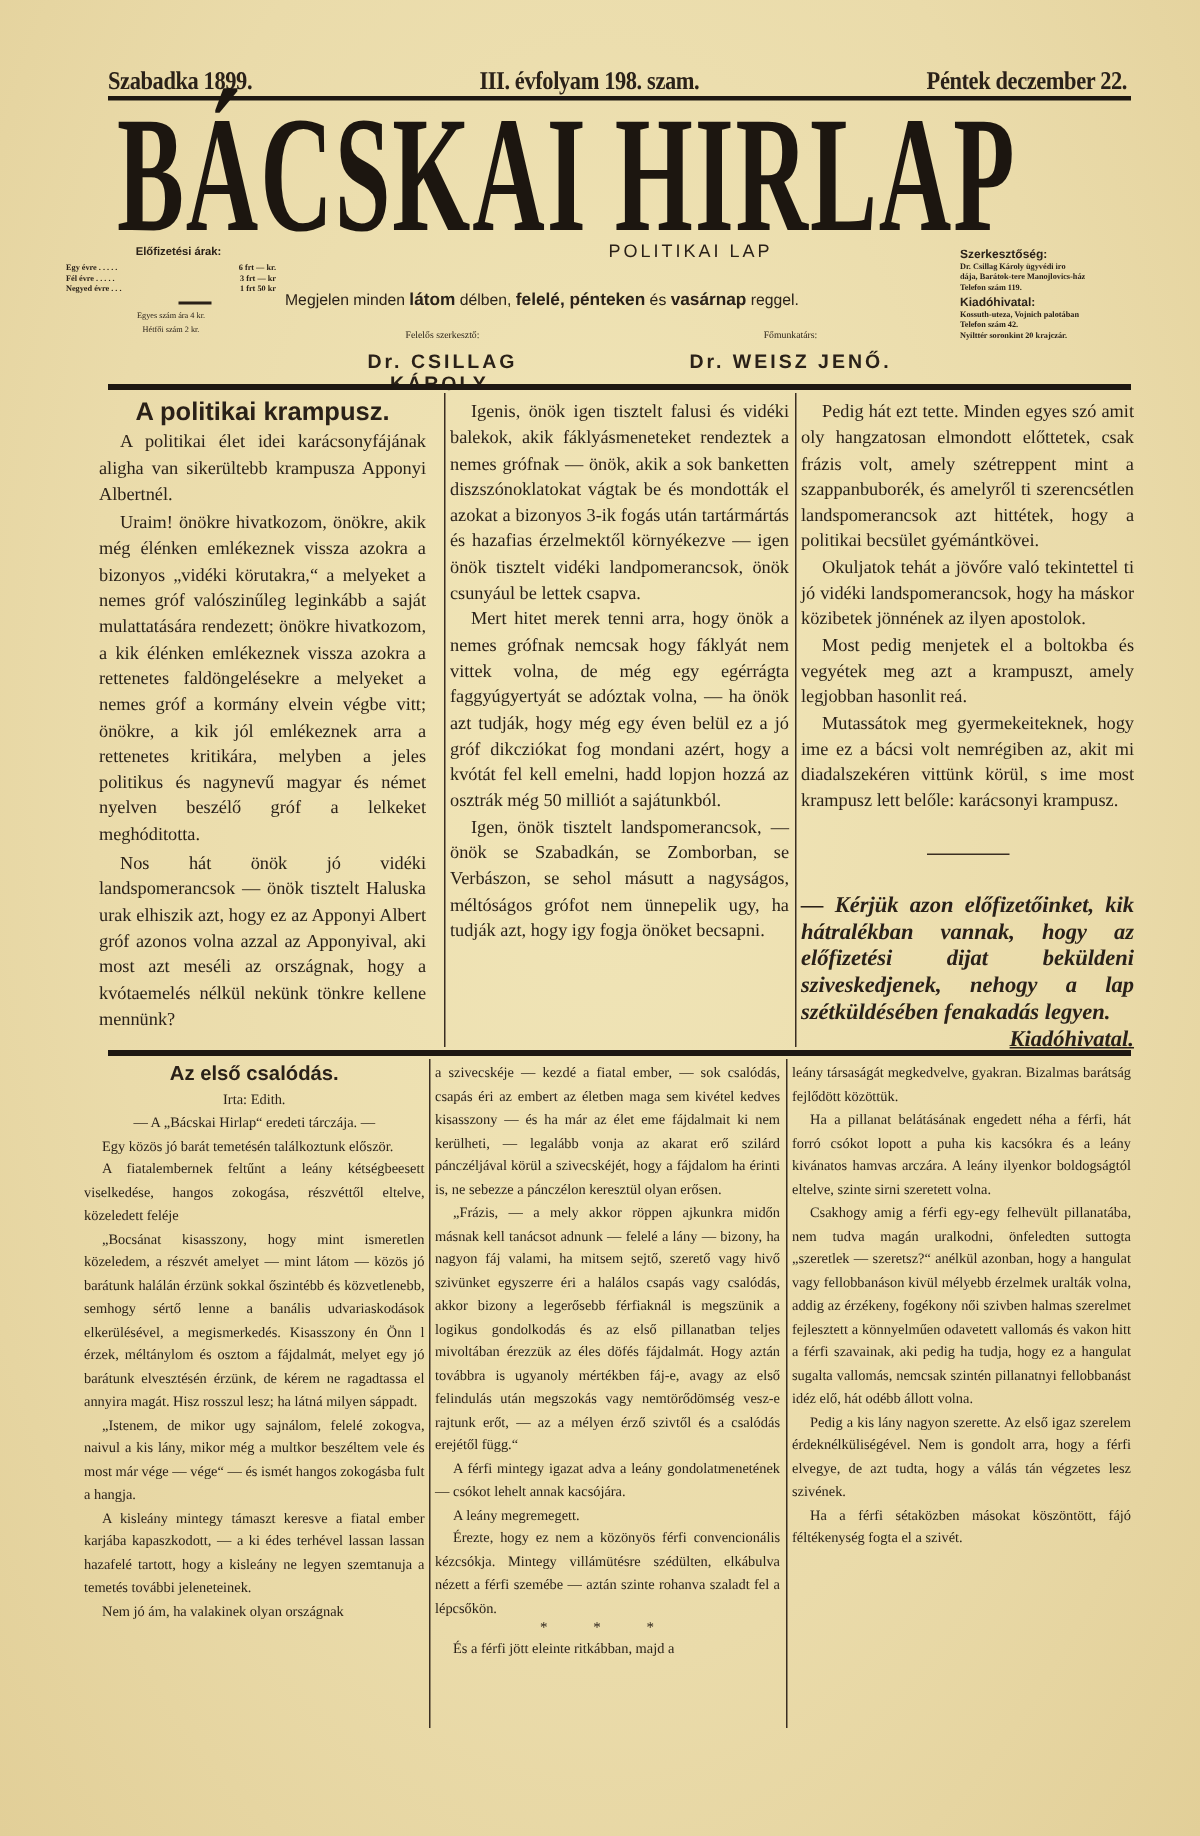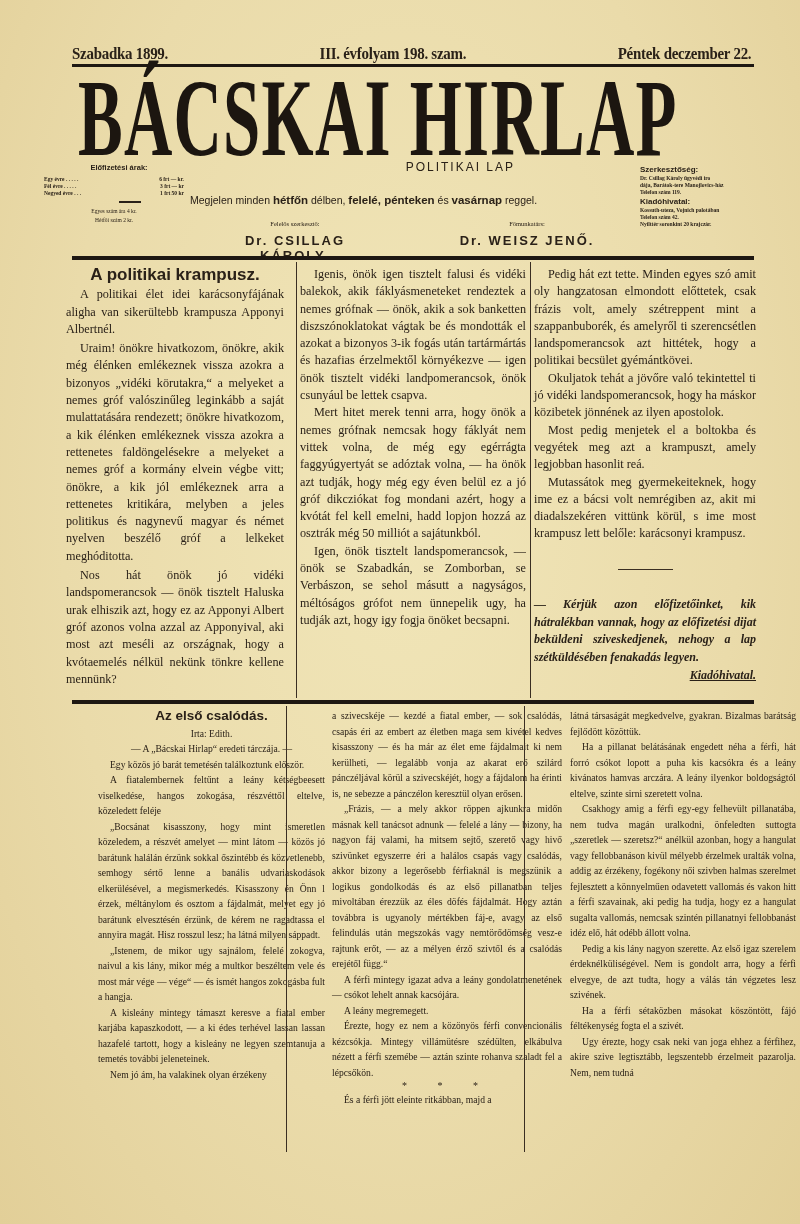--- a/index.html
+++ b/index.html
@@ -42,22 +42,22 @@
   .publish b { font-weight: bold; font-size: 11.5px; }
   .editor { position: absolute; top: 220px; text-align: center; }
   .editor .lbl { font-size: 6.5px; margin-bottom: 6px; }
   .editor .nm { font-family: "Liberation Sans", sans-serif; font-weight: bold; font-size: 13px; letter-spacing: 2px; }
   .right-box { position: absolute; left: 640px; top: 164px; width: 130px; text-align: left; font-size: 5.5px; line-height: 7px; font-weight: bold; }
   .right-box .hd { font-family: "Liberation Sans", sans-serif; font-size: 8px; font-weight: bold; margin: 2px 0; }
   .col { position: absolute; font-size: 12.2px; line-height: 17.3px; text-align: justify; }
   .col p { margin: 0; text-indent: 14px; }
   .art-title { font-family: "Liberation Sans", sans-serif; font-weight: bold; font-size: 17px; text-align: center; margin: 4px 0 3px 0; }
   .vrule { position: absolute; width: 1px; background: #3a2e22; }
-  .notice { font-style: italic; font-weight: bold; font-size: 12px; line-height: 17.8px; }
-  .small-col { position: absolute; font-size: 9.6px; line-height: 15.5px; text-align: justify; margin-left: 42px; }
+  .notice { font-style: italic; font-weight: bold; font-size: 15px; line-height: 17.8px; }
+  .small-col { position: absolute; font-size: 9.6px; line-height: 15.5px; text-align: justify; }
   .small-col p { margin: 0; text-indent: 12px; }
   .small-col p.noind { text-indent: 0; }
   .feuilleton-title { font-family: "Liberation Sans", sans-serif; font-weight: bold; font-size: 13.5px; text-align: center; margin: 2px 0 2px; }
   .center-line { text-align: center; text-indent: 0 !important; }
   .short-rule { width: 55px; height: 1px; background: #3a2e22; margin: 26px auto 26px; }
   .stars { text-align: center; letter-spacing: 14px; font-size: 10px; line-height: 12px; text-indent: 0 !important; }
 </style>
 </head>
 <body>
 
@@ -88,21 +88,21 @@
       <span>Negyed évre . . .</span>
       <span>1 frt 50 kr</span>
     </div>
     <div class="sep"></div>
     <div class="ctr">Egyes szám ára 4 kr.</div>
     <div class="ctr">Hétfői szám 2 kr.</div>
   </div>
 
   <div class="publish">
     <span>Megjelen minden</span>
-    <b>hétfőn</b>
+    <b>látom</b>
     <span>délben,</span>
     <b>felelé, pénteken</b>
     <span>és</span>
     <b>vasárnap</b>
     <span>reggel.</span>
   </div>
 
   <div class="editor" style="left:210px; width:170px;">
     <div class="lbl">Felelős szerkesztő:</div>
     <div class="nm">Dr. CSILLAG KÁROLY.</div>
@@ -156,37 +156,36 @@
 
   <div class="small-col" style="left:56px; top:706px; width:227px;">
     <div class="feuilleton-title">Az első csalódás.</div>
     <p class="center-line">Irta: Edith.</p>
     <p class="center-line">— A „Bácskai Hirlap“ eredeti tárczája. —</p>
     <p>Egy közös jó barát temetésén találkoztunk először.</p>
     <p>A fiatalembernek feltűnt a leány kétségbeesett viselkedése, hangos zokogása, részvéttől eltelve, közeledett feléje</p>
     <p>„Bocsánat kisasszony, hogy mint ismeretlen közeledem, a részvét amelyet — mint látom — közös jó barátunk halálán érzünk sokkal őszintébb és közvetlenebb, semhogy sértő lenne a banális udvariaskodások elkerülésével, a megismerkedés. Kisasszony én Önn l érzek, méltánylom és osztom a fájdalmát, melyet egy jó barátunk elvesztésén érzünk, de kérem ne ragadtassa el annyira magát. Hisz rosszul lesz; ha látná milyen sáppadt.</p>
     <p>„Istenem, de mikor ugy sajnálom, felelé zokogva, naivul a kis lány, mikor még a multkor beszéltem vele és most már vége — vége“ — és ismét hangos zokogásba fult a hangja.</p>
     <p>A kisleány mintegy támaszt keresve a fiatal ember karjába kapaszkodott, — a ki édes terhével lassan lassan hazafelé tartott, hogy a kisleány ne legyen szemtanuja a temetés további jeleneteinek.</p>
-    <p>Nem jó ám, ha valakinek olyan érzékeny</p>
+    <p>Nem jó ám, ha valakinek olyan országnak</p>
   </div>
   <div class="vrule" style="left:286px; top:706px; height:446px;"></div>
 
   <div class="small-col" style="left:290px; top:708px; width:230px;">
     <p class="noind">a szivecskéje — kezdé a fiatal ember, — sok csalódás, csapás éri az embert az életben maga sem kivétel kedves kisasszony — és ha már az élet eme fájdalmait ki nem kerülheti, — legalább vonja az akarat erő szilárd pánczéljával körül a szivecskéjét, hogy a fájdalom ha érinti is, ne sebezze a pánczélon keresztül olyan erősen.</p>
     <p>„Frázis, — a mely akkor röppen ajkunkra midőn másnak kell tanácsot adnunk — felelé a lány — bizony, ha nagyon fáj valami, ha mitsem sejtő, szerető vagy hivő szivünket egyszerre éri a halálos csapás vagy csalódás, akkor bizony a legerősebb férfiaknál is megszünik a logikus gondolkodás és az első pillanatban teljes mivoltában érezzük az éles döfés fájdalmát. Hogy aztán továbbra is ugyanoly mértékben fáj-e, avagy az első felindulás után megszokás vagy nemtörődömség vesz-e rajtunk erőt, — az a mélyen érző szivtől és a csalódás erejétől függ.“</p>
     <p>A férfi mintegy igazat adva a leány gondolatmenetének — csókot lehelt annak kacsójára.</p>
     <p>A leány megremegett.</p>
     <p>Érezte, hogy ez nem a közönyös férfi convencionális kézcsókja. Mintegy villámütésre szédülten, elkábulva nézett a férfi szemébe — aztán szinte rohanva szaladt fel a lépcsőkön.</p>
     <p class="stars">* * *</p>
     <p>És a férfi jött eleinte ritkábban, majd a</p>
   </div>
   <div class="vrule" style="left:524px; top:706px; height:446px;"></div>
 
   <div class="small-col" style="left:528px; top:708px; width:226px;">
-    <p class="noind">látná társaságát megkedvelve, gyakran. Bizalmas barátság fejlődött közöttük.</p>
+    <p class="noind">leány társaságát megkedvelve, gyakran. Bizalmas barátság fejlődött közöttük.</p>
     <p>Ha a pillanat belátásának engedett néha a férfi, hát forró csókot lopott a puha kis kacsókra és a leány kivánatos hamvas arczára. A leány ilyenkor boldogságtól eltelve, szinte sirni szeretett volna.</p>
     <p>Csakhogy amig a férfi egy-egy felhevült pillanatába, nem tudva magán uralkodni, önfeledten suttogta „szeretlek — szeretsz?“ anélkül azonban, hogy a hangulat vagy fellobbanáson kivül mélyebb érzelmek uralták volna, addig az érzékeny, fogékony női szivben halmas szerelmet fejlesztett a könnyelműen odavetett vallomás és vakon hitt a férfi szavainak, aki pedig ha tudja, hogy ez a hangulat sugalta vallomás, nemcsak szintén pillanatnyi fellobbanást idéz elő, hát odébb állott volna.</p>
     <p>Pedig a kis lány nagyon szerette. Az első igaz szerelem érdeknélküliségével. Nem is gondolt arra, hogy a férfi elvegye, de azt tudta, hogy a válás tán végzetes lesz szivének.</p>
     <p>Ha a férfi sétaközben másokat köszöntött, fájó féltékenység fogta el a szivét.</p>
-    <p>Ugy érezte, hogy csak neki van joga ehhez a férfihez, akire szive legtisztább, legszentebb érzelmeit pazarolja. Nem, nem tudná</p>
   </div>
 
 </div>
 
 </body></html>

